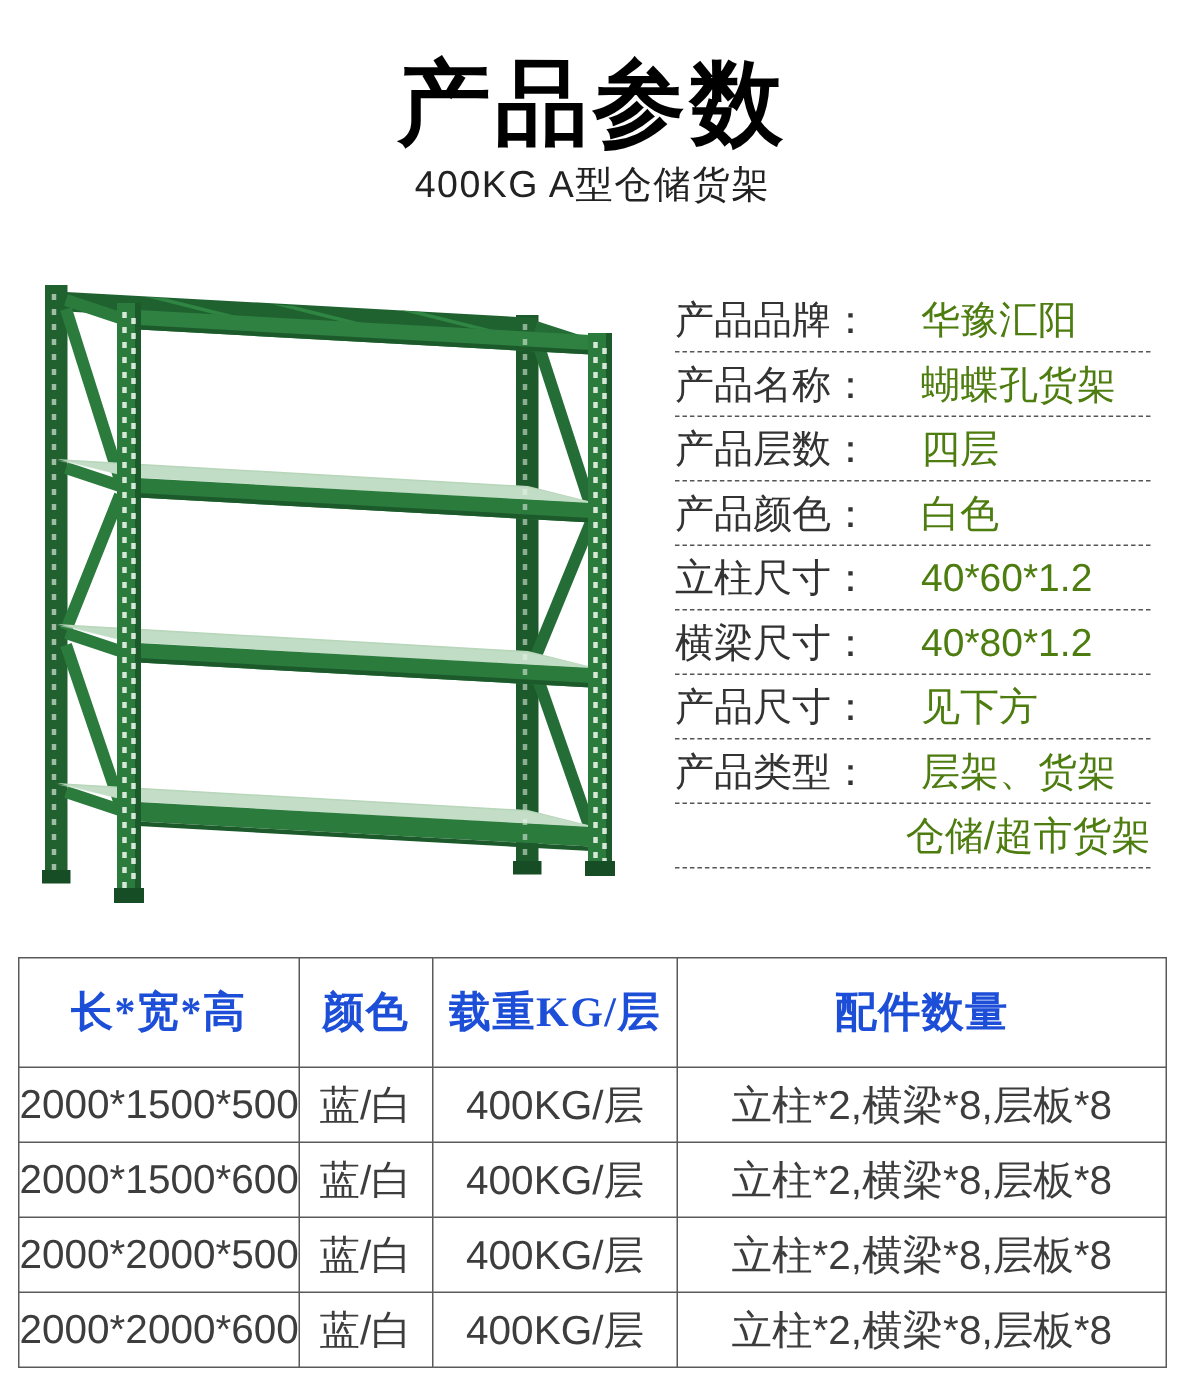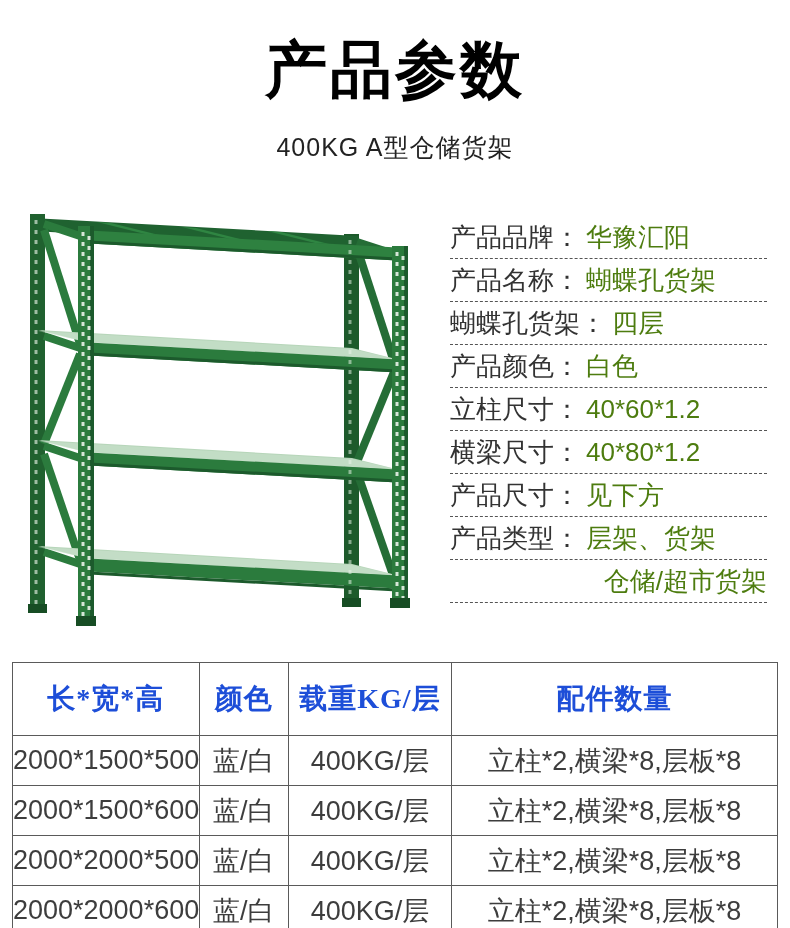--- a/index.html
+++ b/index.html
@@ -8,31 +8,31 @@
     font-family:"Liberation Sans","DejaVu Sans",sans-serif;
     color:#333;
   }
   
   .header{padding-top:36px;text-align:center;}
   .page-title{
     margin:0;font-size:62px;line-height:68px;font-weight:900;
     color:#000;letter-spacing:3px;
   }
   .page-subtitle{
-    margin-top:28px;font-size:25px;line-height:30px;color:#222;
+    margin-top:4px;font-size:25px;line-height:30px;color:#222;
     letter-spacing:1px;font-weight:400;
   }
   
   .main{margin-top:24px;display:flex;align-items:flex-start;height:440px;}
   .shelf-figure{width:450px;height:440px;flex:0 0 450px;}
   .specs{flex:1;margin-right:23px;padding-top:30px;}
   .spec-row{
     display:flex;align-items:center;height:42px;
     border-bottom:1px dashed #555;
-    font-size:26px;line-height:42px;white-space:nowrap;
+    font-size:26px;line-height:42px;white-space:nowrap;gap:28px;
   }
   .spec-label{color:#333;font-weight:500;}
   .spec-value{color:#4d7c0f;margin-left:6px;}
   .spec-row.continuation{justify-content:flex-end;}
   .spec-row.continuation .spec-value{margin-left:13px;}
   
   .size-table{
     width:766px;margin:36px 12px 0 12px;
     border-collapse:collapse;table-layout:fixed;
   }
@@ -135,21 +135,21 @@
   <div class="specs">
     <div class="spec-row">
       <span class="spec-label">产品品牌：</span>
       <span class="spec-value">华豫汇阳</span>
     </div>
     <div class="spec-row">
       <span class="spec-label">产品名称：</span>
       <span class="spec-value">蝴蝶孔货架</span>
     </div>
     <div class="spec-row">
-      <span class="spec-label">蝴蝶孔货架：</span>
+      <span class="spec-label">产品层数：</span>
       <span class="spec-value">四层</span>
     </div>
     <div class="spec-row">
       <span class="spec-label">产品颜色：</span>
       <span class="spec-value">白色</span>
     </div>
     <div class="spec-row">
       <span class="spec-label">立柱尺寸：</span>
       <span class="spec-value">40*60*1.2</span>
     </div>

